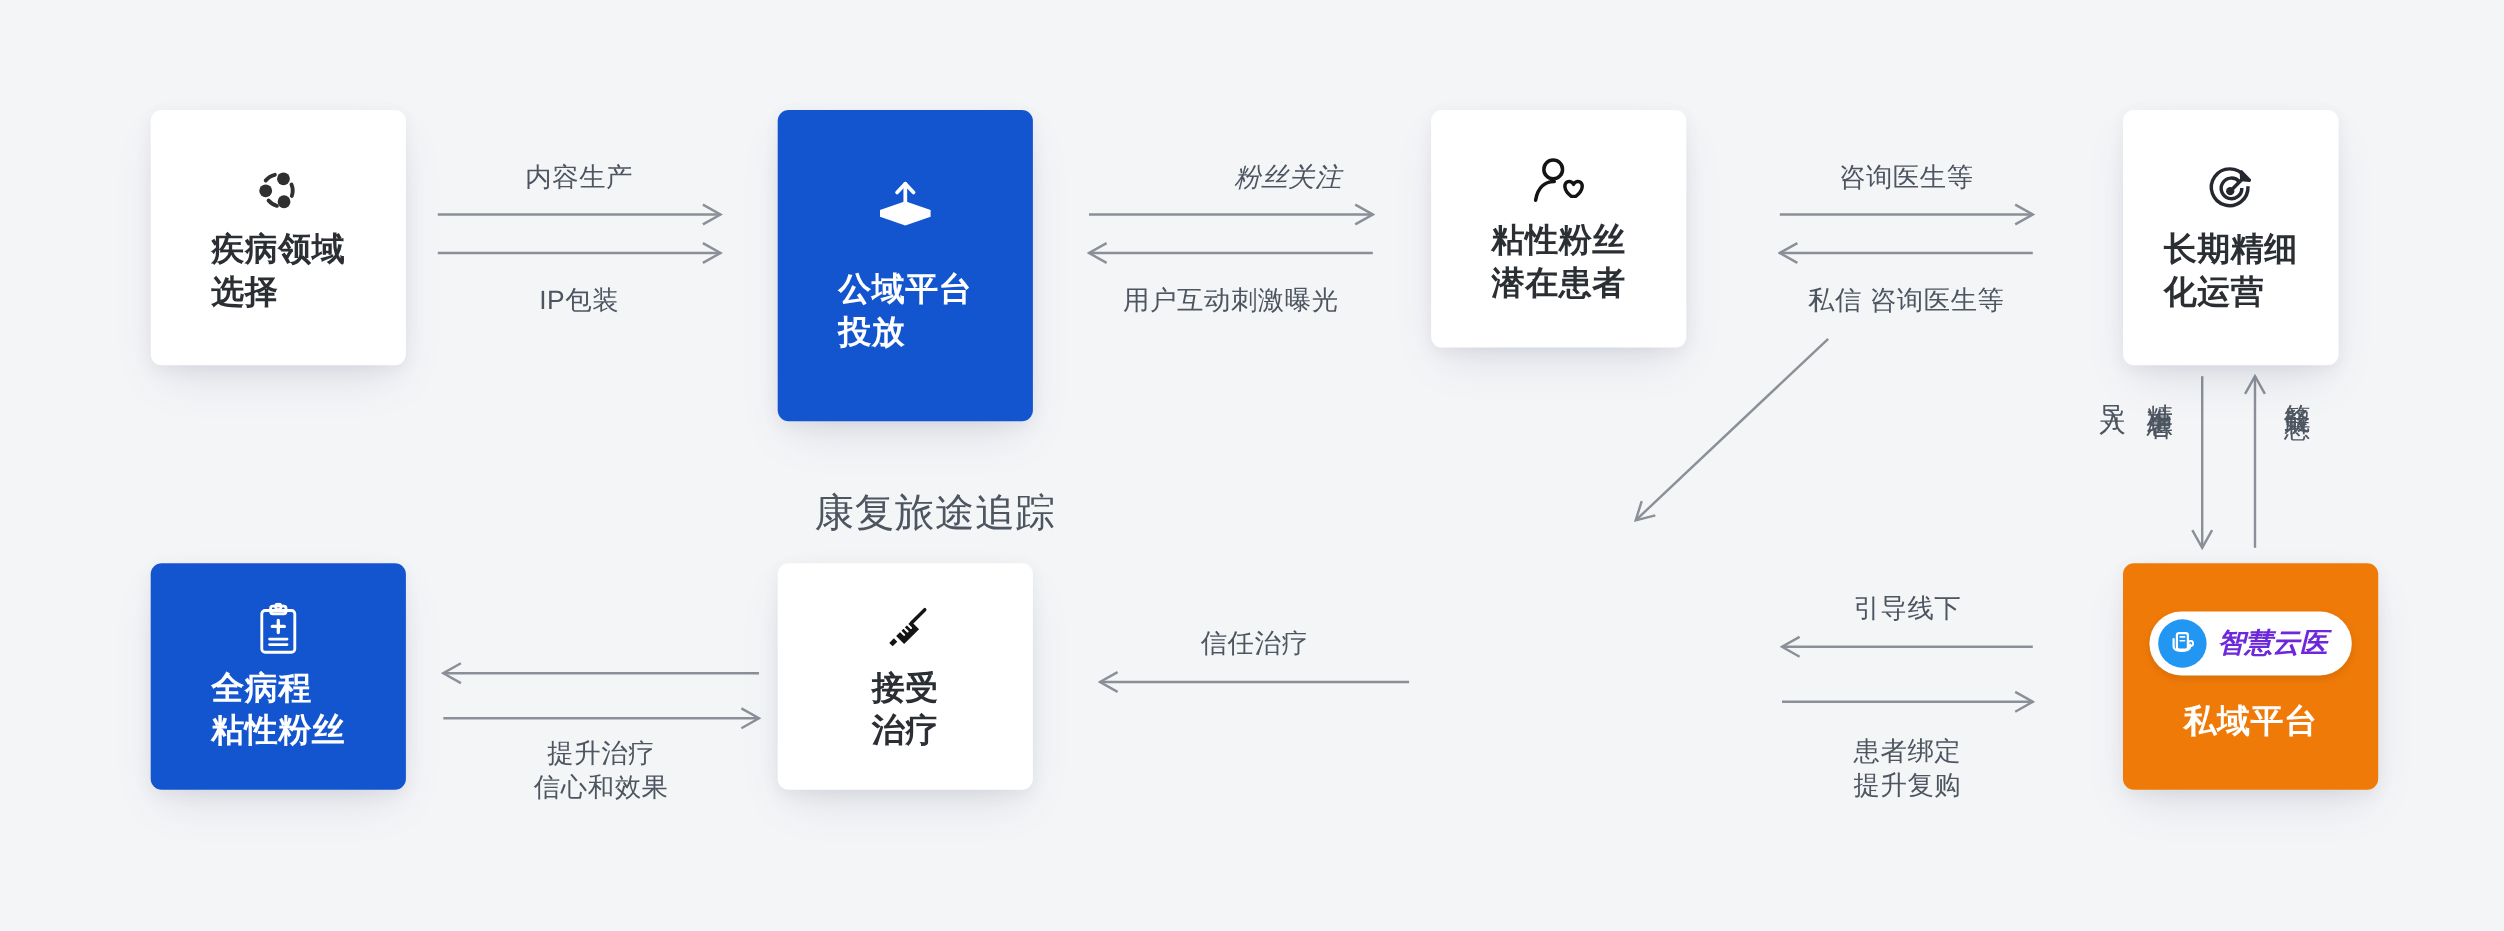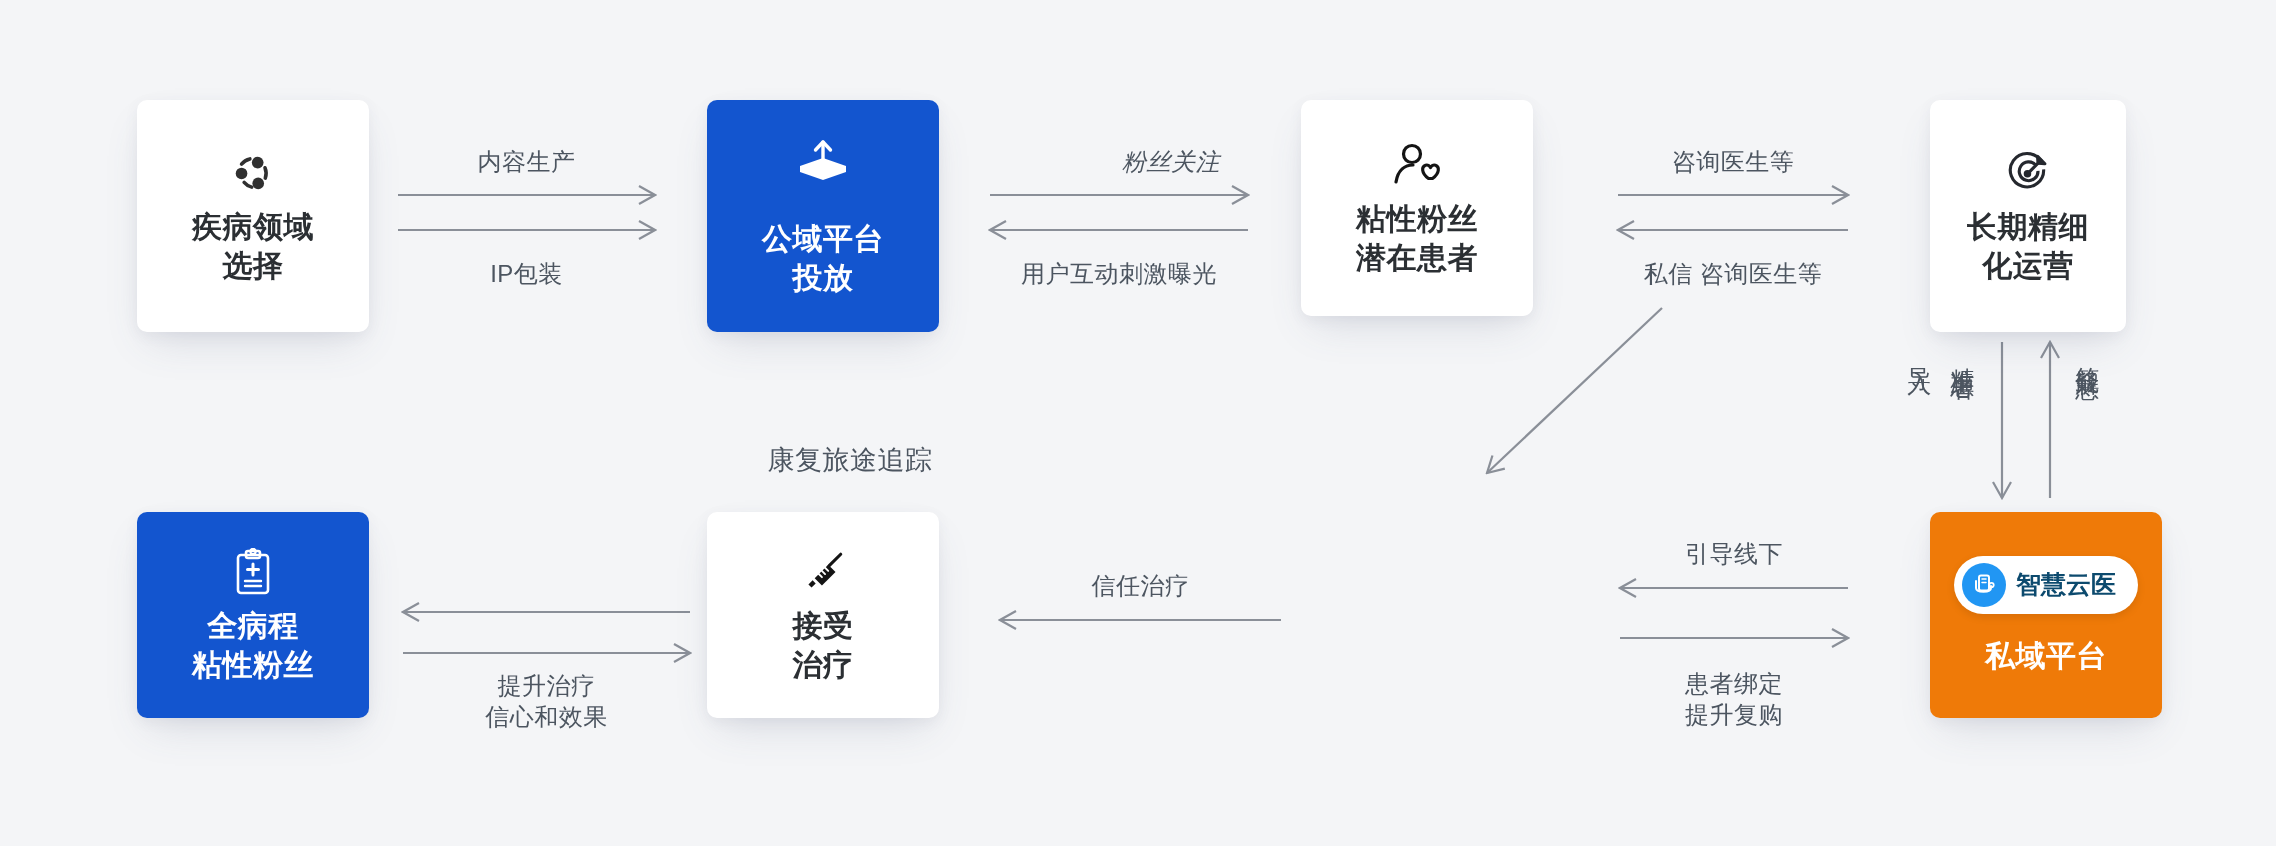--- a/index.html
+++ b/index.html
@@ -26,21 +26,21 @@
   .card.white{background:#ffffff;}
   .card.blue{background:#1355cf;}
   .card.orange{background:#ef7a08;}
 
   .card-icon{
     height:54px;
     display:flex;align-items:center;justify-content:center;
     margin-bottom:6px;
   }
   .card-label{
-    text-align:center;
+    text-align:left;
     font-size:30px;
     font-weight:bold;
     line-height:1.30;
     letter-spacing:.5px;
     white-space:pre-line;
   }
   .card.white .card-label{color:#2b2f33;}
   .card.blue .card-label{color:#ffffff;}
   .card.orange .card-label{color:#ffffff;}
 
@@ -55,21 +55,21 @@
     margin-bottom:22px;
     box-shadow:0 3px 8px rgba(0,0,0,.10);
   }
   .logo-mark{
     width:44px;height:44px;border-radius:50%;
     background:#2196f3;
     display:flex;align-items:center;justify-content:center;
     flex:0 0 auto;
   }
   .logo-text{
-    font-size:25px;font-weight:bold;color:#0c4a6e;white-space:nowrap;
+    font-size:25px;font-weight:bold;color:#6d28d9;white-space:nowrap;font-style:italic;
   }
 
   
   .conn-label{
     position:absolute;
     font-size:24px;
     color:#4c5560;
     text-align:center;
     line-height:1.30;
     white-space:pre-line;
@@ -133,21 +133,21 @@
         <circle cx="29" cy="33" r="5.6" fill="#303030"></circle>
         <path d="M13 14.5 A14 14 0 0 1 21 9.5" fill="none" stroke="#303030" stroke-width="3.4" stroke-linecap="round"></path>
         <path d="M35.5 18 A14 14 0 0 1 35.8 28" fill="none" stroke="#303030" stroke-width="3.4" stroke-linecap="round"></path>
         <path d="M15.5 32 A14 14 0 0 0 22.8 36.6" fill="none" stroke="#303030" stroke-width="3.4" stroke-linecap="round"></path>
       </svg>
     </div>
     <div class="card-label">疾病领域
 选择</div>
   </div>
 
-  <div class="card blue" style="left:707px;top:100px;width:232px;height:232px;gap:23px;">
+  <div class="card blue" style="left:707px;top:100px;width:232px;height:283px;gap:23px;">
     <div class="card-icon">
       <svg width="54" height="50" viewBox="0 0 54 50">
         <path d="M27 4 L27 24" stroke="#fff" stroke-width="3.4" stroke-linecap="round"></path>
         <path d="M19.5 12 L27 4 L34.5 12" fill="none" stroke="#fff" stroke-width="3.4" stroke-linecap="round" stroke-linejoin="round"></path>
         <path d="M27 20 L50 28 L27 36 L4 28 Z" fill="#ffffff"></path>
         <path d="M4 28 L4 34 L27 42 L50 34 L50 28" fill="#ffffff"></path>
       </svg>
     </div>
     <div class="card-label">公域平台
 投放</div>
@@ -234,18 +234,18 @@
   <div class="conn-label vert" style="left:1905px;top:348px;height:70px;">导入</div>
   <div class="conn-label vert" style="left:1948px;top:348px;height:140px;">精准患者</div>
   <div class="conn-label vert" style="left:2073px;top:348px;height:140px;">答疑解惑</div>
 
   <div class="conn-label" style="left:1620px;top:538px;width:228px;">引导线下</div>
   <div class="conn-label" style="left:1620px;top:668px;width:228px;">患者绑定
 提升复购</div>
 
   <div class="conn-label" style="left:1000px;top:570px;width:281px;">信任治疗</div>
 
-  <div class="conn-label" style="left:700px;top:443px;width:300px;font-size:27px;text-align:center;">康复旅途追踪</div>
+  <div class="conn-label" style="left:700px;top:443px;width:300px;font-size:36px;text-align:center;">康复旅途追踪</div>
 
   <div class="conn-label" style="left:403px;top:670px;width:287px;">提升治疗
 信心和效果</div>
 
 </div>
 
 </body></html>

